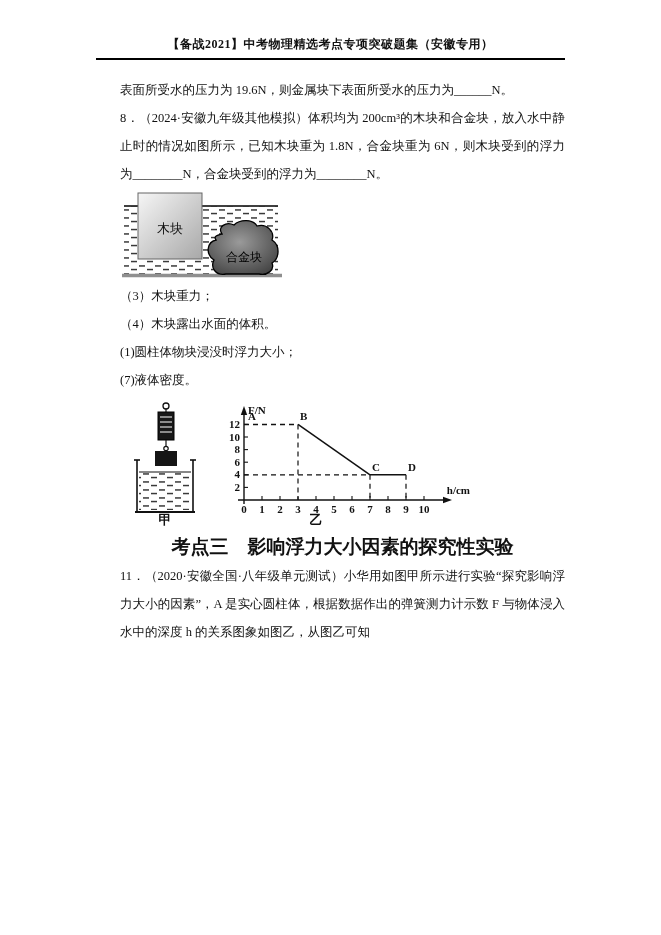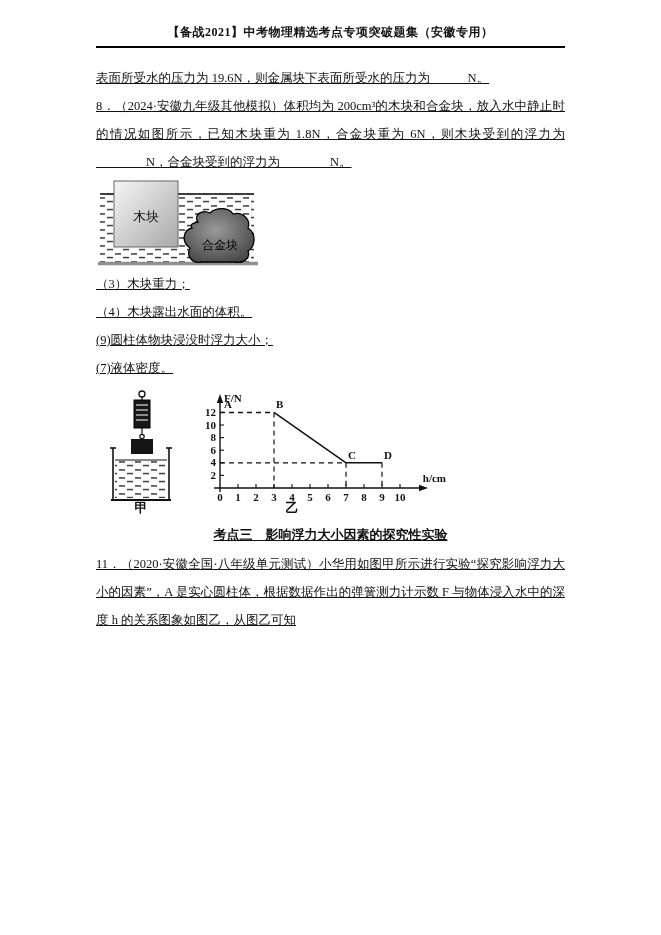--- a/index.html
+++ b/index.html
@@ -2,34 +2,34 @@
 <html><head>
 <meta charset="utf-8">
 <style>
   html,body { margin:0; padding:0; background:#fff; }
   .page {
     position:relative; width:661px; height:935px; background:#ffffff;
     font-family:"Liberation Serif","DejaVu Serif",serif;
     color:#111; overflow:hidden;
   }
   .doc-header {
-    padding-top:24px; text-align:center;
+    padding-top:36px; text-align:center;
     font-size:12px; font-weight:bold; letter-spacing:0.5px;
   }
   .header-rule { margin:5px 96px 0 96px; border-top:2px solid #000; height:0; }
-  .content { margin:16px 96px 0 96px;text-decoration:underline; }
+  .content { margin:16px 96px 0 120px; }
   .content p {
     margin:0; font-size:12.5px; line-height:28px;
     text-align:justify; text-justify:inter-ideograph;
   }
   .fig1-wrap { margin:4px 0 2px 2px; }
   .fig2-row { display:flex; align-items:flex-end; gap:14px; margin:6px 0 0 6px; }
   .section-heading {
     margin:8px 0 2px 0; text-align:center;
-    font-size:13px; font-weight:bold; line-height:26px;
+    font-size:19px; font-weight:bold; line-height:26px;
   }
   svg { display:block; }
 </style>
 </head>
 <body>
 
 <div class="page">
 
   <div class="doc-header">【备战2021】中考物理精选考点专项突破题集（安徽专用）</div>
   <div class="header-rule"></div>
@@ -62,21 +62,21 @@
         <rect x="16" y="1" width="64" height="66" fill="url(#woodgrad)" stroke="#666" stroke-width="1"></rect>
         <text x="48" y="41" text-anchor="middle" font-size="13" fill="#111">木块</text>
         <path d="M 100 42 C 95 35 104 29 112 33 C 118 27 131 27 135 34 C 145 31 153 40 150 48 C 159 54 157 67 150 71 C 153 78 145 84 137 82 L 104 82 C 94 84 88 76 92 68 C 83 62 85 50 94 48 C 91 44 96 43 100 42 Z" fill="url(#alloygrad)" stroke="#000" stroke-width="1.3"></path>
         <text x="122" y="69" text-anchor="middle" font-size="12" fill="#000">合金块</text>
       </svg>
     </div>
 
     <p>（3）木块重力；</p>
     <p>（4）木块露出水面的体积。</p>
 
-    <p>(9)圆柱体物块浸没时浮力大小；</p>
+    <p>(1)圆柱体物块浸没时浮力大小；</p>
     <p>(7)液体密度。</p>
 
     <div class="fig2-row">
 
       <svg width="78" height="126" viewBox="0 0 78 126">
         <defs>
           <pattern id="waterdash2" width="16" height="8" patternUnits="userSpaceOnUse">
             <rect x="1" y="1.2" width="6" height="1.5" fill="#3a3a3a"></rect>
             <rect x="9" y="4.8" width="6" height="1.5" fill="#3a3a3a"></rect>
           </pattern>

